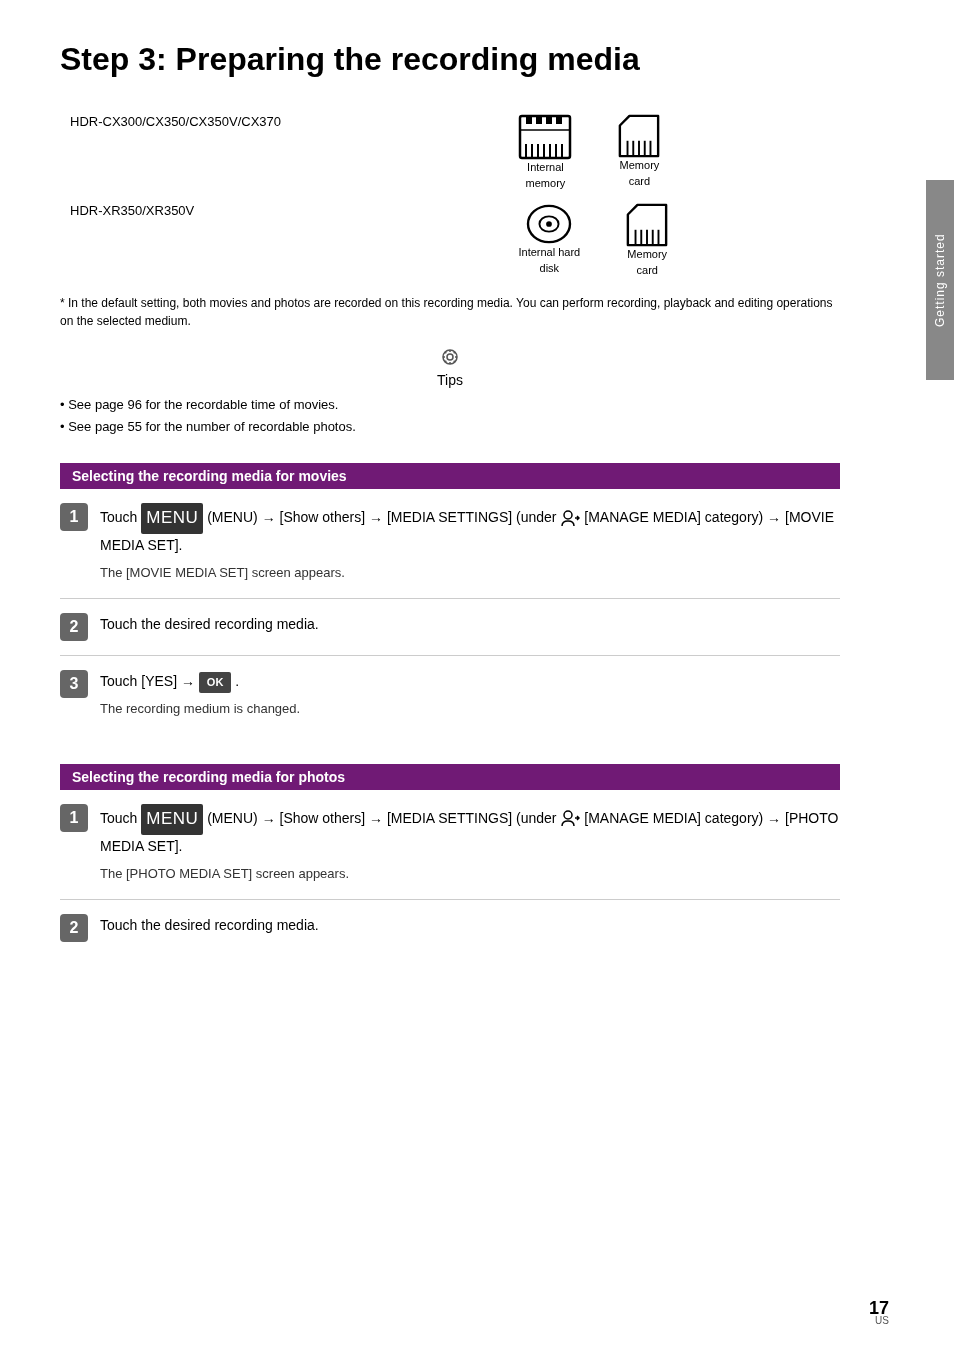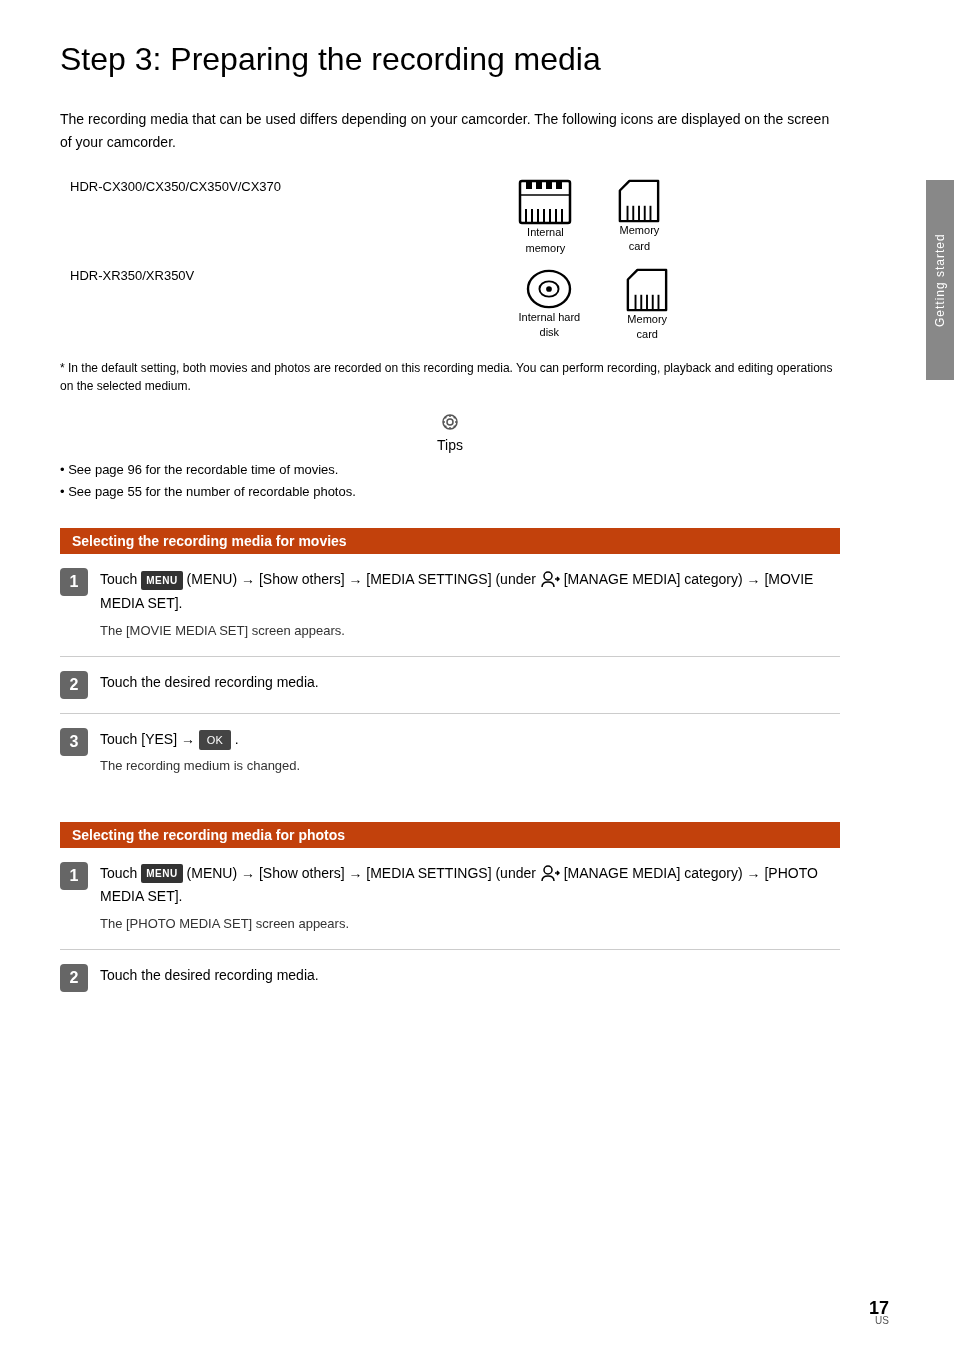--- a/index.html
+++ b/index.html
@@ -11,21 +11,21 @@
       width: 954px;
       min-height: 1357px;
       position: relative;
     }
     .page-content {
       padding: 40px 60px 60px 60px;
       max-width: 900px;
     }
     h1 {
       font-size: 32px;
-      font-weight: normal;
+      font-weight: bold;
       margin-bottom: 30px;
       line-height: 1.2;
     }
     .intro-text {
       font-size: 14px;
       line-height: 1.6;
       margin-bottom: 20px;
     }
     
     .media-table {
@@ -71,21 +71,21 @@
     .tips-list {
       list-style: none;
       font-size: 13px;
       line-height: 1.7;
     }
     .tips-list li::before {
       content: '• ';
     }
     
     .section-header {
-      background: #c2410c;
+      background: #701a75;
       color: #fff;
       padding: 5px 12px;
       font-size: 14px;
       font-weight: bold;
       margin-bottom: 0;
       border-radius: 0;
     }
     
     .step {
       display: flex;
@@ -119,34 +119,34 @@
       font-size: 13px;
       color: #333;
       margin-top: 4px;
       padding-left: 0;
     }
     
     .menu-badge {
       display: inline-block;
       background: #333;
       color: #fff;
-      font-size: 10px;
-      font-weight: bold;
+      font-size: 17px;
+      font-weight: normal;
       padding: 1px 5px;
       border-radius: 2px;
       vertical-align: middle;
       letter-spacing: 0.5px;
     }
     
     .ok-badge {
       display: inline-block;
       background: #444;
       color: #fff;
       font-size: 11px;
-      font-weight: normal;
+      font-weight: bold;
       padding: 1px 8px;
       border-radius: 2px;
       vertical-align: middle;
       text-align: right;
     }
     
     .sidebar-label {
       position: absolute;
       right: 0;
       top: 180px;
@@ -196,21 +196,20 @@
       height: 42px;
     }
   </style>
 </head>
 <body>
 
 <div class="page-content">
 
   <h1>Step 3: Preparing the recording media</h1>
 
-  <p class="intro-text">The recording media that can be used differs depending on your camcorder. The following icons are displayed on the screen of your camcorder.</p>
 
   <table class="media-table">
     <tbody>
 
       <tr>
         <td class="model-label">HDR-CX300/CX350/CX350V/CX370</td>
         <td>
           <div class="icon-group">
             <div class="icon-item">
 

